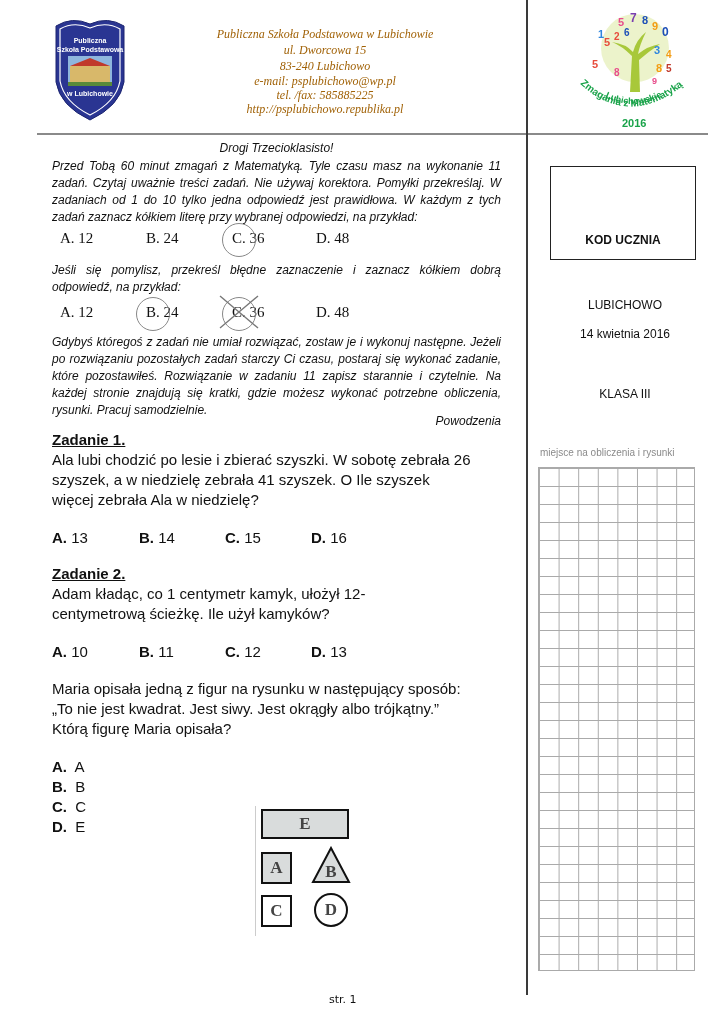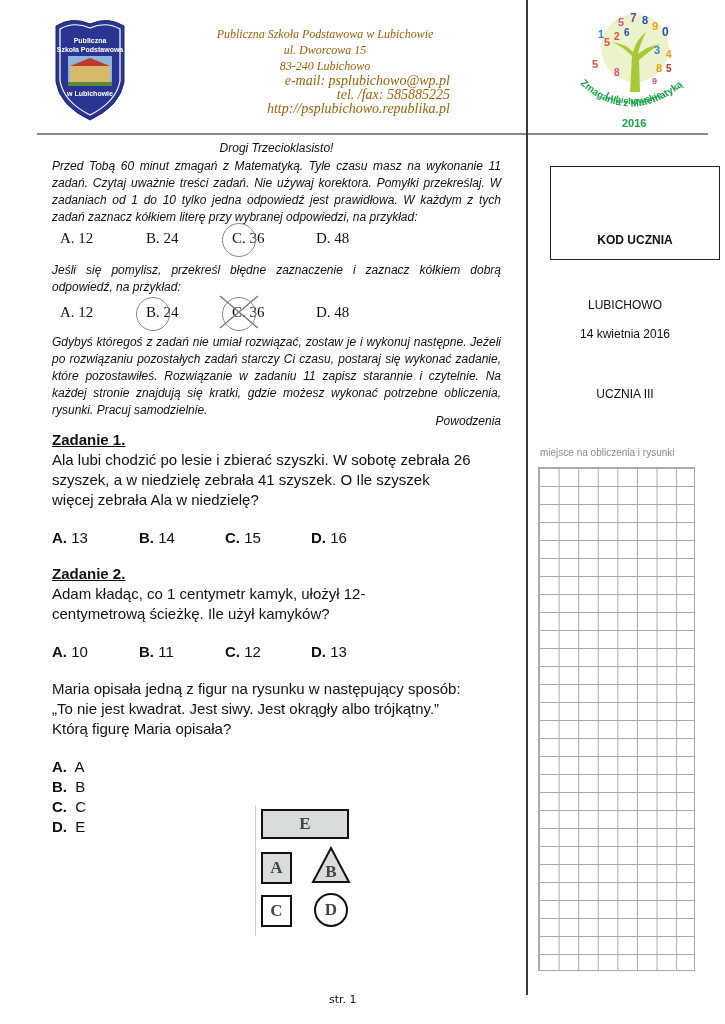--- a/index.html
+++ b/index.html
@@ -10,38 +10,38 @@
 
   
   .logo-shield { left: 52px; top: 12px; width: 76px; height: 110px; }
   .header-text {
     left: 200px; top: 26px; width: 250px; text-align: center;
     font-family: "Liberation Serif", serif; font-style: italic; color: #a16207;
   }
   .header-text .l1 { font-size: 12px; line-height: 16px; }
   .header-text .l2 { font-size: 12px; line-height: 16px; }
   .header-text .l3 { font-size: 12px; line-height: 16px; }
-  .header-text .s { font-size: 14px; line-height: 14px; text-align: right; }
+  .header-text .s { font-size: 12px; line-height: 14px; }
 
   .contest-logo { left: 570px; top: 6px; width: 130px; height: 125px; }
 
   .hline { left: 37px; top: 133px; width: 671px; height: 2px; background: #8a8a8a; }
   .vline { left: 526px; top: 0px; width: 2px; height: 995px; background: #3a3a3a; }
 
   
   .instr { left: 52px; width: 449px; font-style: italic; font-size: 12px; line-height: 17px; color: #111; }
   .instr-title { left: 52px; top: 141px; width: 449px; text-align: center; font-style: italic; font-size: 12px; }
   .instr p { text-align: justify; }
   .example-row { left: 60px; width: 320px; height: 28px; font-family: "Liberation Serif", serif; font-size: 15px; }
   .ex-opt { position: absolute; top: 4px; white-space: nowrap; }
   .ex-circle { position: absolute; width: 34px; height: 34px; border: 1.3px solid #888; border-radius: 50%; }
   .ex-cross { position: absolute; width: 44px; height: 36px; }
 
   
-  .kod-box { left: 550px; top: 166px; width: 170px; height: 94px; border: 1.3px solid #222; }
+  .kod-box { left: 550px; top: 166px; width: 146px; height: 94px; border: 1.3px solid #222; }
   .kod-label { position: absolute; left: 0; right: 0; bottom: 12px; text-align: center; font-weight: bold; font-size: 12px; }
   .rp-text { left: 530px; width: 190px; text-align: center; font-size: 12px; }
   .grid-caption { left: 540px; top: 447px; font-size: 10px; color: #8a8a8a; }
   .grid {
     left: 538px; top: 467px; width: 157px; height: 504px;
     border: 1px solid #aaa;
     background-image:
       linear-gradient(to right, #aaa 1px, transparent 1px),
       linear-gradient(to bottom, #aaa 1px, transparent 1px);
     background-size: 19.6px 18px;
@@ -159,21 +159,21 @@
 <div class="abs instr" style="top:334px;">
   <p>Gdybyś któregoś z zadań nie umiał rozwiązać, zostaw je i wykonuj następne. Jeżeli po rozwiązaniu pozostałych zadań starczy Ci czasu, postaraj się wykonać zadanie, które pozostawiłeś.   Rozwiązanie w zadaniu 11 zapisz starannie i czytelnie. Na każdej stronie znajdują się kratki, gdzie możesz wykonać potrzebne obliczenia, rysunki. Pracuj samodzielnie.</p>
 </div>
 <div class="abs instr" style="top:413px;text-align:right;">Powodzenia</div>
 
 <div class="abs kod-box">
   <div class="kod-label">KOD UCZNIA</div>
 </div>
 <div class="abs rp-text" style="top:298px;">LUBICHOWO</div>
 <div class="abs rp-text" style="top:327px;">14 kwietnia 2016</div>
-<div class="abs rp-text" style="top:387px;">UCZNIA III</div>
+<div class="abs rp-text" style="top:387px;">KLASA III</div>
 <div class="abs grid-caption">miejsce na obliczenia i rysunki</div>
 <div class="abs grid"></div>
 
 <div class="abs task" style="top:430px;">
   <div class="task-title">Zadanie 1.</div>
   <div style="width:420px;">Ala lubi chodzić po lesie i zbierać szyszki. W sobotę zebrała 26 szyszek, a w niedzielę zebrała 41 szyszek. O Ile szyszek więcej zebrała Ala w niedzielę?</div>
   <div class="answers">
     <span class="ans" style="left:0;"><b>A.</b> <span>13</span></span>
     <span class="ans" style="left:87px;"><b>B.</b> <span>14</span></span>
     <span class="ans" style="left:173px;"><b>C.</b> <span>15</span></span>

